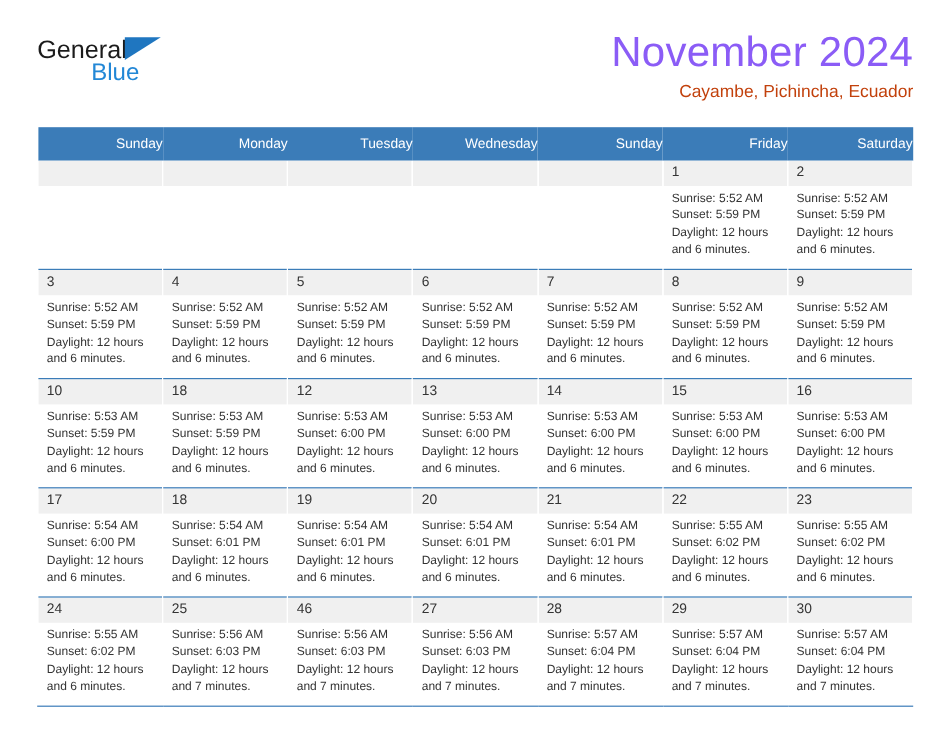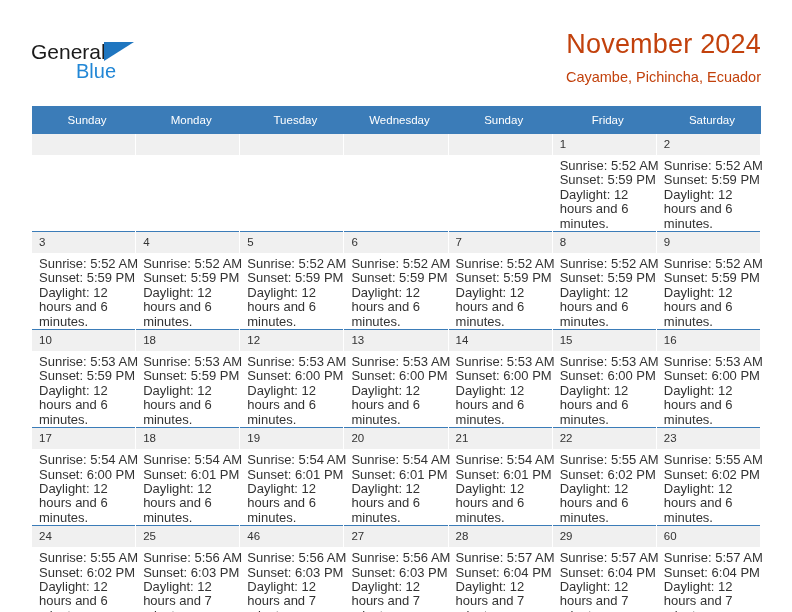--- a/index.html
+++ b/index.html
@@ -25,21 +25,21 @@
   .header {
     position: absolute;
     left: 31px;
     top: 28px;
     right: 31px;
     height: 72px;
   }
   .brand {
     position: absolute;
     left: 0;
-    top: 12px;
+    top: 2px;
     width: 220px;
   }
   .brand-line1 {
     position: relative;
     font-size: 21px;
     line-height: 23px;
     color: #1b1b1b;
     letter-spacing: 0px;
     height: 23px;
   }
@@ -64,23 +64,23 @@
     line-height: 23px;
     color: #2287d6;
   }
   .title-wrap {
     position: absolute;
     right: 0;
     top: 0;
     text-align: right;
   }
   .cal-title {
-    font-size: 27px;
+    font-size: 35px;
     line-height: 32px;
-    color: #c2410c;
+    color: #8b5cf6;
     font-weight: normal;
     letter-spacing: 0.2px;
   }
   .cal-subtitle {
     margin-top: 8px;
     font-size: 14.5px;
     line-height: 18px;
     color: #c2410c;
   }
 
@@ -91,21 +91,21 @@
     top: 106px;
     width: 730px;
     border-collapse: collapse;
     table-layout: fixed;
   }
   .calendar th {
     background: #3b7cb8;
     color: #ffffff;
     font-weight: normal;
     font-size: 11.5px;
-    text-align: center;
+    text-align: right;
     padding: 5px 0 5px 7px;
     height: 18px;
     border: none;
   }
   .calendar td {
     vertical-align: top;
     padding: 0;
     border-left: 1px solid #ffffff;
     border-right: 1px solid #ffffff;
     background: #ffffff;
@@ -122,21 +122,21 @@
   .daynum {
     background: #f0f0f0;
     font-size: 11.5px;
     color: #333333;
     padding: 4px 0 4px 7px;
     height: 13px;
     line-height: 13px;
   }
   .cell-body {
     padding: 4px 6px 0 7px;
-    font-size: 13px;
+    font-size: 10px;
     line-height: 14.4px;
     color: #333333;
   }
   .cell-body div {
     white-space: nowrap;
   }
   .cell-body .daylight {
     white-space: normal;
   }
   td.empty .daynum {
@@ -428,21 +428,21 @@
           </td>
           <td>
             <div class="daynum">29</div>
             <div class="cell-body">
               <div>Sunrise: 5:57 AM</div>
               <div>Sunset: 6:04 PM</div>
               <div class="daylight">Daylight: 12 hours and 7 minutes.</div>
             </div>
           </td>
           <td>
-            <div class="daynum">60</div>
+            <div class="daynum">30</div>
             <div class="cell-body">
               <div>Sunrise: 5:57 AM</div>
               <div>Sunset: 6:04 PM</div>
               <div class="daylight">Daylight: 12 hours and 7 minutes.</div>
             </div>
           </td>
         </tr>
       </tbody>
   </table>
 

